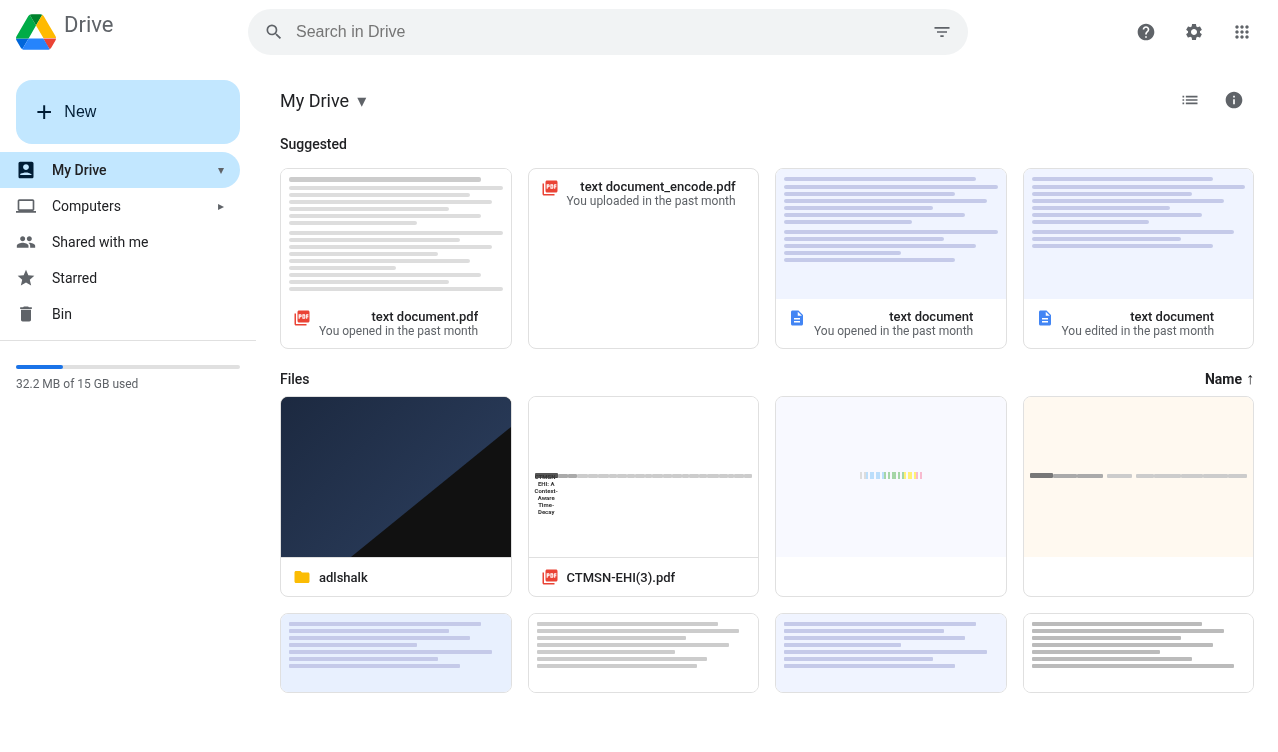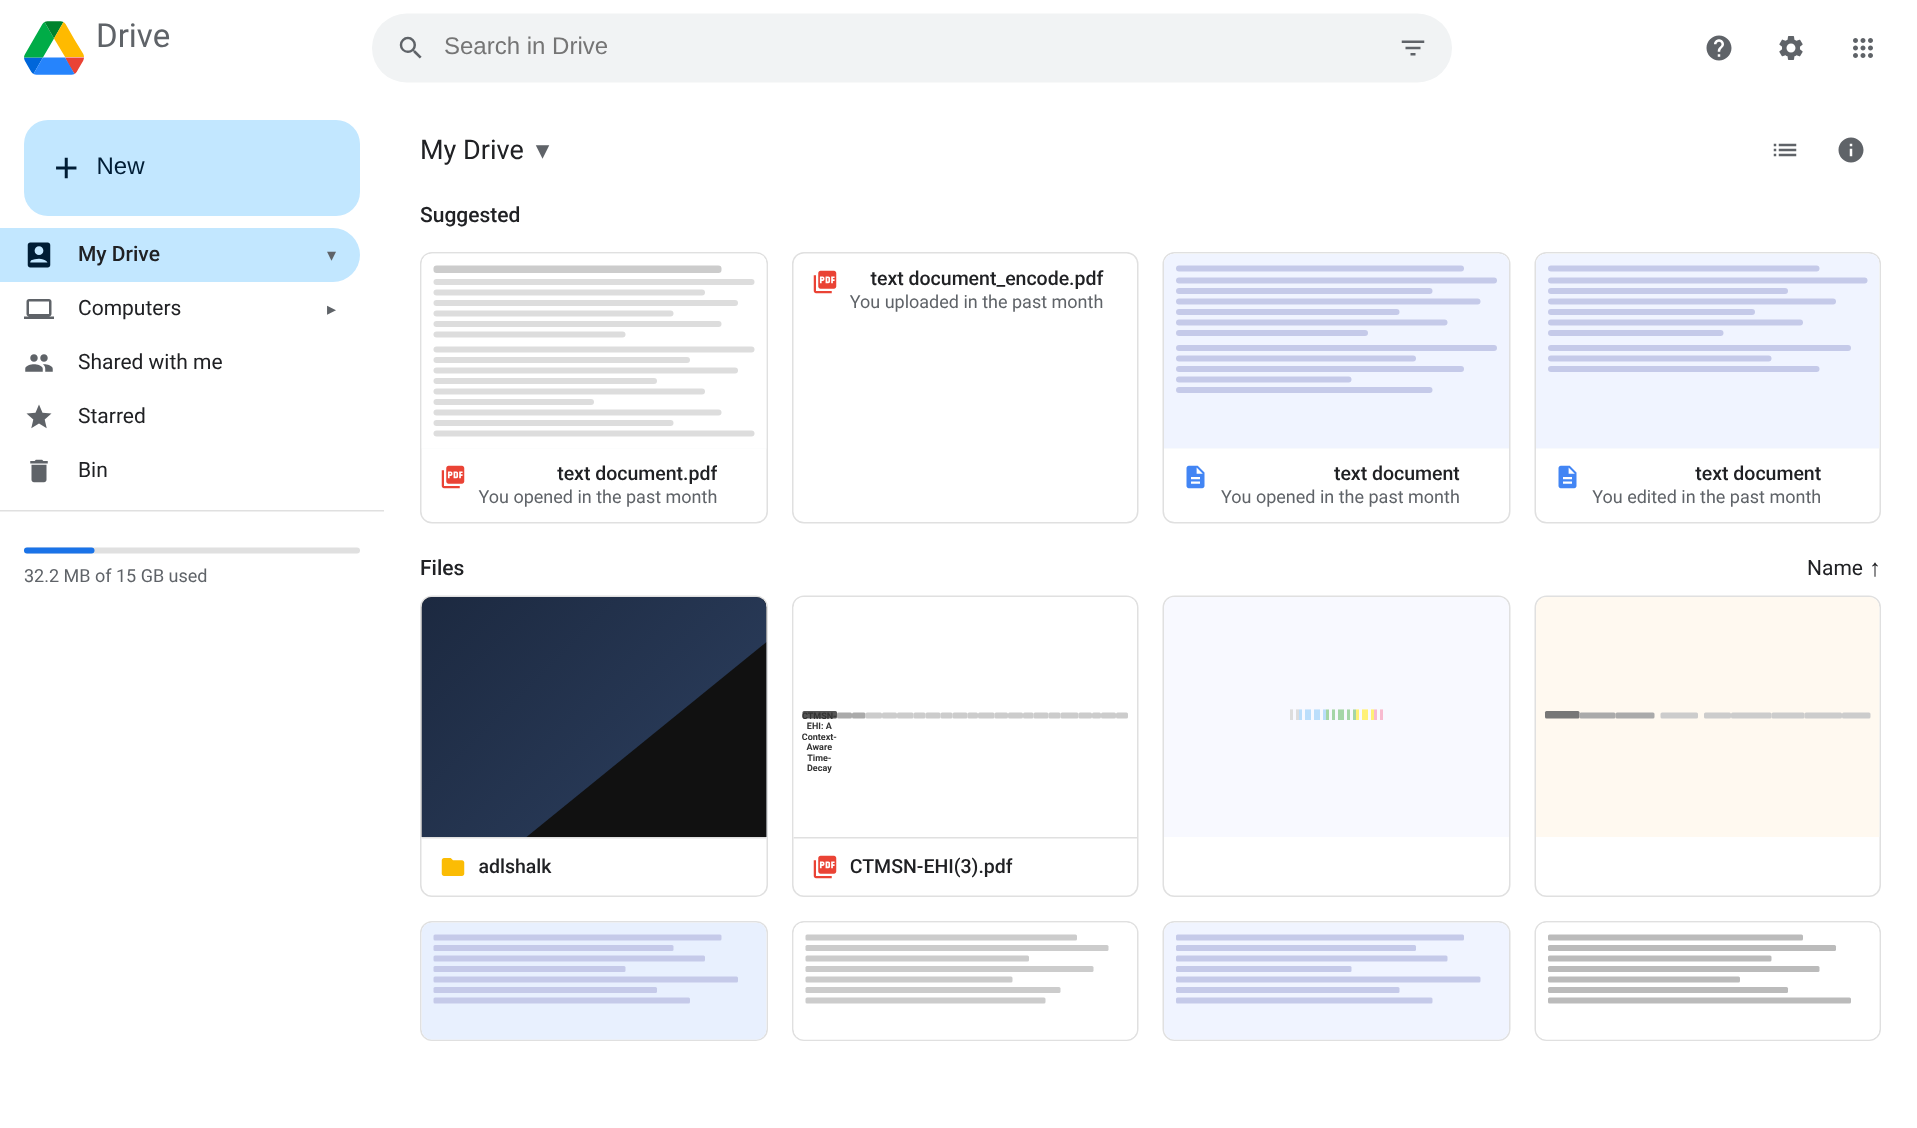--- a/index.html
+++ b/index.html
@@ -45,21 +45,21 @@
     .section-title { font-size: 14px; color: #202124; font-weight: 500; padding: 8px 24px; }
     .suggested-grid { display: grid; grid-template-columns: repeat(4, 1fr); gap: 16px; padding: 8px 24px 16px; }
     .file-card { border: 1px solid #e0e0e0; border-radius: 8px; overflow: hidden; cursor: pointer; background: #fff; }
     .file-card-preview { height: 130px; background: #f8f9fa; overflow: hidden; display: flex; align-items: center; justify-content: center; position: relative; }
     .file-card-info { padding: 10px 12px; display: flex; align-items: flex-start; gap: 8px; text-align: right; }
     .file-name { font-size: 13px; font-weight: 500; color: #202124; white-space: nowrap; overflow: hidden; text-overflow: ellipsis; }
     .file-meta { font-size: 12px; color: #5f6368; margin-top: 0; }
 
     .files-section-header { display: flex; align-items: center; padding: 4px 24px 8px; }
     .files-label { font-size: 14px; font-weight: 500; color: #202124; }
-    .sort-btn { margin-left: auto; display: flex; align-items: center; gap: 4px; cursor: pointer; font-size: 14px; color: #202124; }
+    .sort-btn { margin-left: auto; display: flex; align-items: center; gap: 4px; cursor: pointer; font-size: 14px; color: #202124; font-weight: bold; }
     .sort-arrow { font-size: 16px; }
 
     .files-grid { display: grid; grid-template-columns: repeat(4, 1fr); gap: 16px; padding: 0 24px 16px; }
     .file-thumb-card { border: 1px solid #e0e0e0; border-radius: 8px; overflow: hidden; cursor: pointer; background: #fff; }
     .file-thumb { height: 160px; background: #f8f9fa; overflow: hidden; display: flex; align-items: center; justify-content: center; }
     .file-thumb-info { padding: 10px 12px; display: flex; align-items: center; gap: 8px; border-top: 1px solid #e0e0e0; }
     .preview-pdf-red { background: #ea4335; display: flex; align-items: center; justify-content: center; color: white; font-size: 40px; font-weight: bold; }
 
     .bottom-row { display: grid; grid-template-columns: repeat(4, 1fr); gap: 16px; padding: 0 24px 16px; }
 

